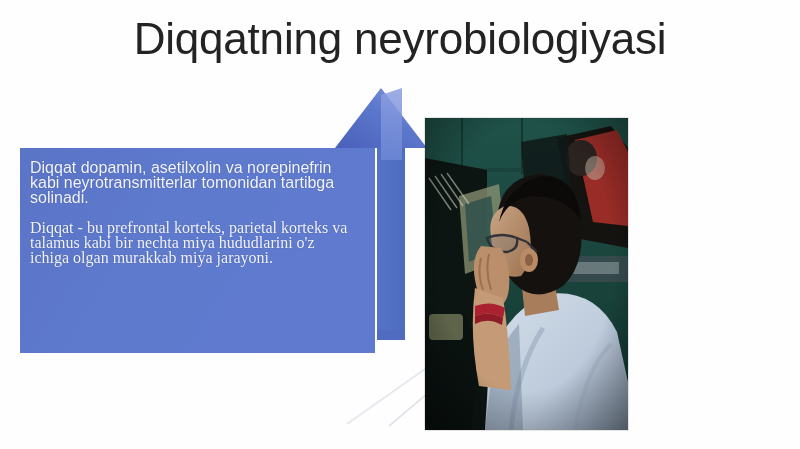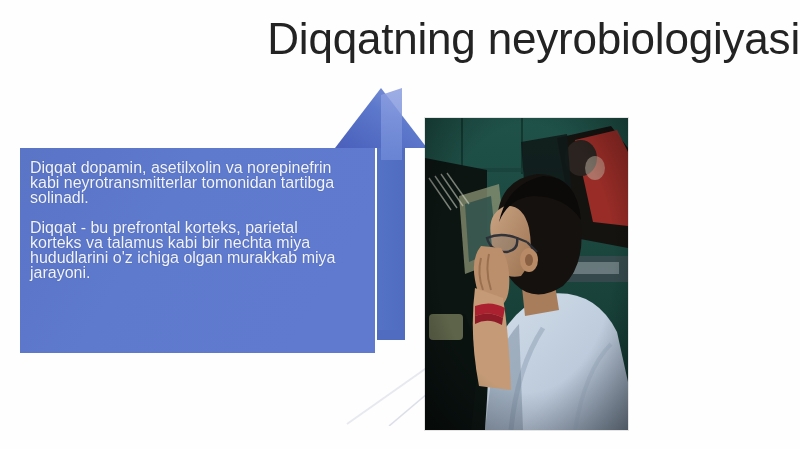--- a/index.html
+++ b/index.html
@@ -17,21 +17,21 @@
     background: #fefefe;
     overflow: hidden;
   }
 
   
   .slide-title {
     position: absolute;
     left: 0;
     top: 14px;
     width: 800px;
-    text-align: right;
+    text-align: center;
     font-size: 44px;
     line-height: 1.15;
     font-weight: 400;
     color: #232323;
     letter-spacing: -0.2px;
     font-family: "Liberation Sans", sans-serif;
     white-space: nowrap;
   }
 
   
@@ -69,21 +69,21 @@
     width: 320px;
     color: #f2f4fb;
     font-size: 16px;
     line-height: 15.2px;
     font-family: "Liberation Sans", sans-serif;
     text-shadow: 0 0 1px rgba(30,40,90,0.45);
   }
   .panel-para {
     margin: 0 0 14px 0;
   }
-  .panel-para:last-child { margin-bottom: 9px; }
+  .panel-para:last-child { margin-bottom: 9px; font-family: Liberation Serif, serif; }
 
   
   .photo {
     position: absolute;
     left: 425px;
     top: 118px;
     width: 203px;
     height: 312px;
     overflow: hidden;
     background: #10201c;

